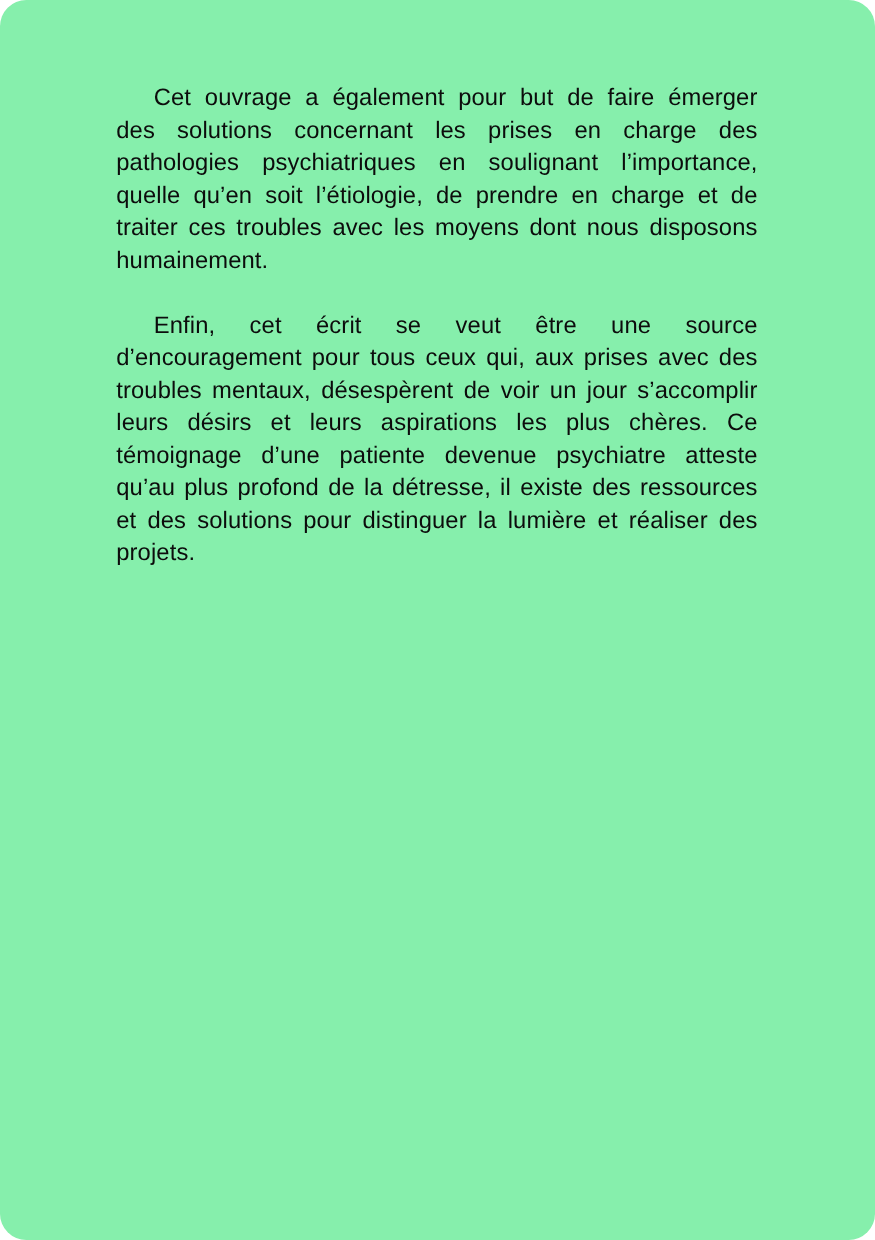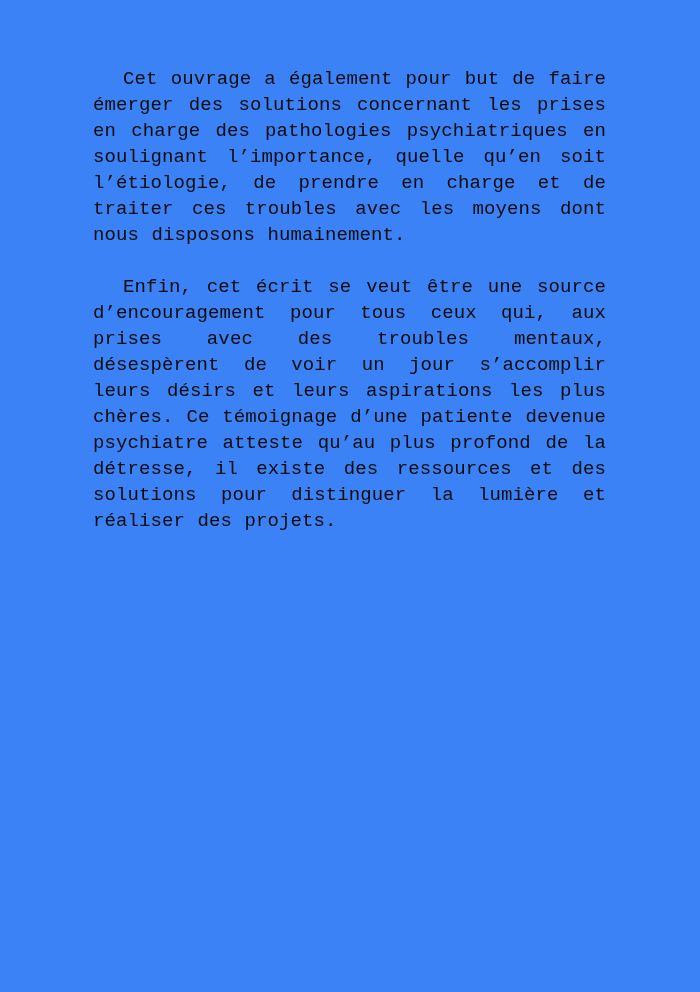--- a/index.html
+++ b/index.html
@@ -4,23 +4,24 @@
 <style>
   html, body {
     margin: 0;
     padding: 0;
     background: #ffffff;
   }
   .page {
     position: relative;
     width: 700px;
     height: 992px;
-    background: #3b82f6;
+    background: #86efac;
     overflow: hidden;
-    font-family: Liberation Mono, monospace;
+    font-family: Liberation Sans, sans-serif;
+    border-radius: 21px;
   }
   .text-block {
     position: absolute;
     left: 93px;
     top: 66px;
     width: 513px;
   }
   .text-block p.body-paragraph {
     margin: 0 0 26px 0;
     padding: 0;

